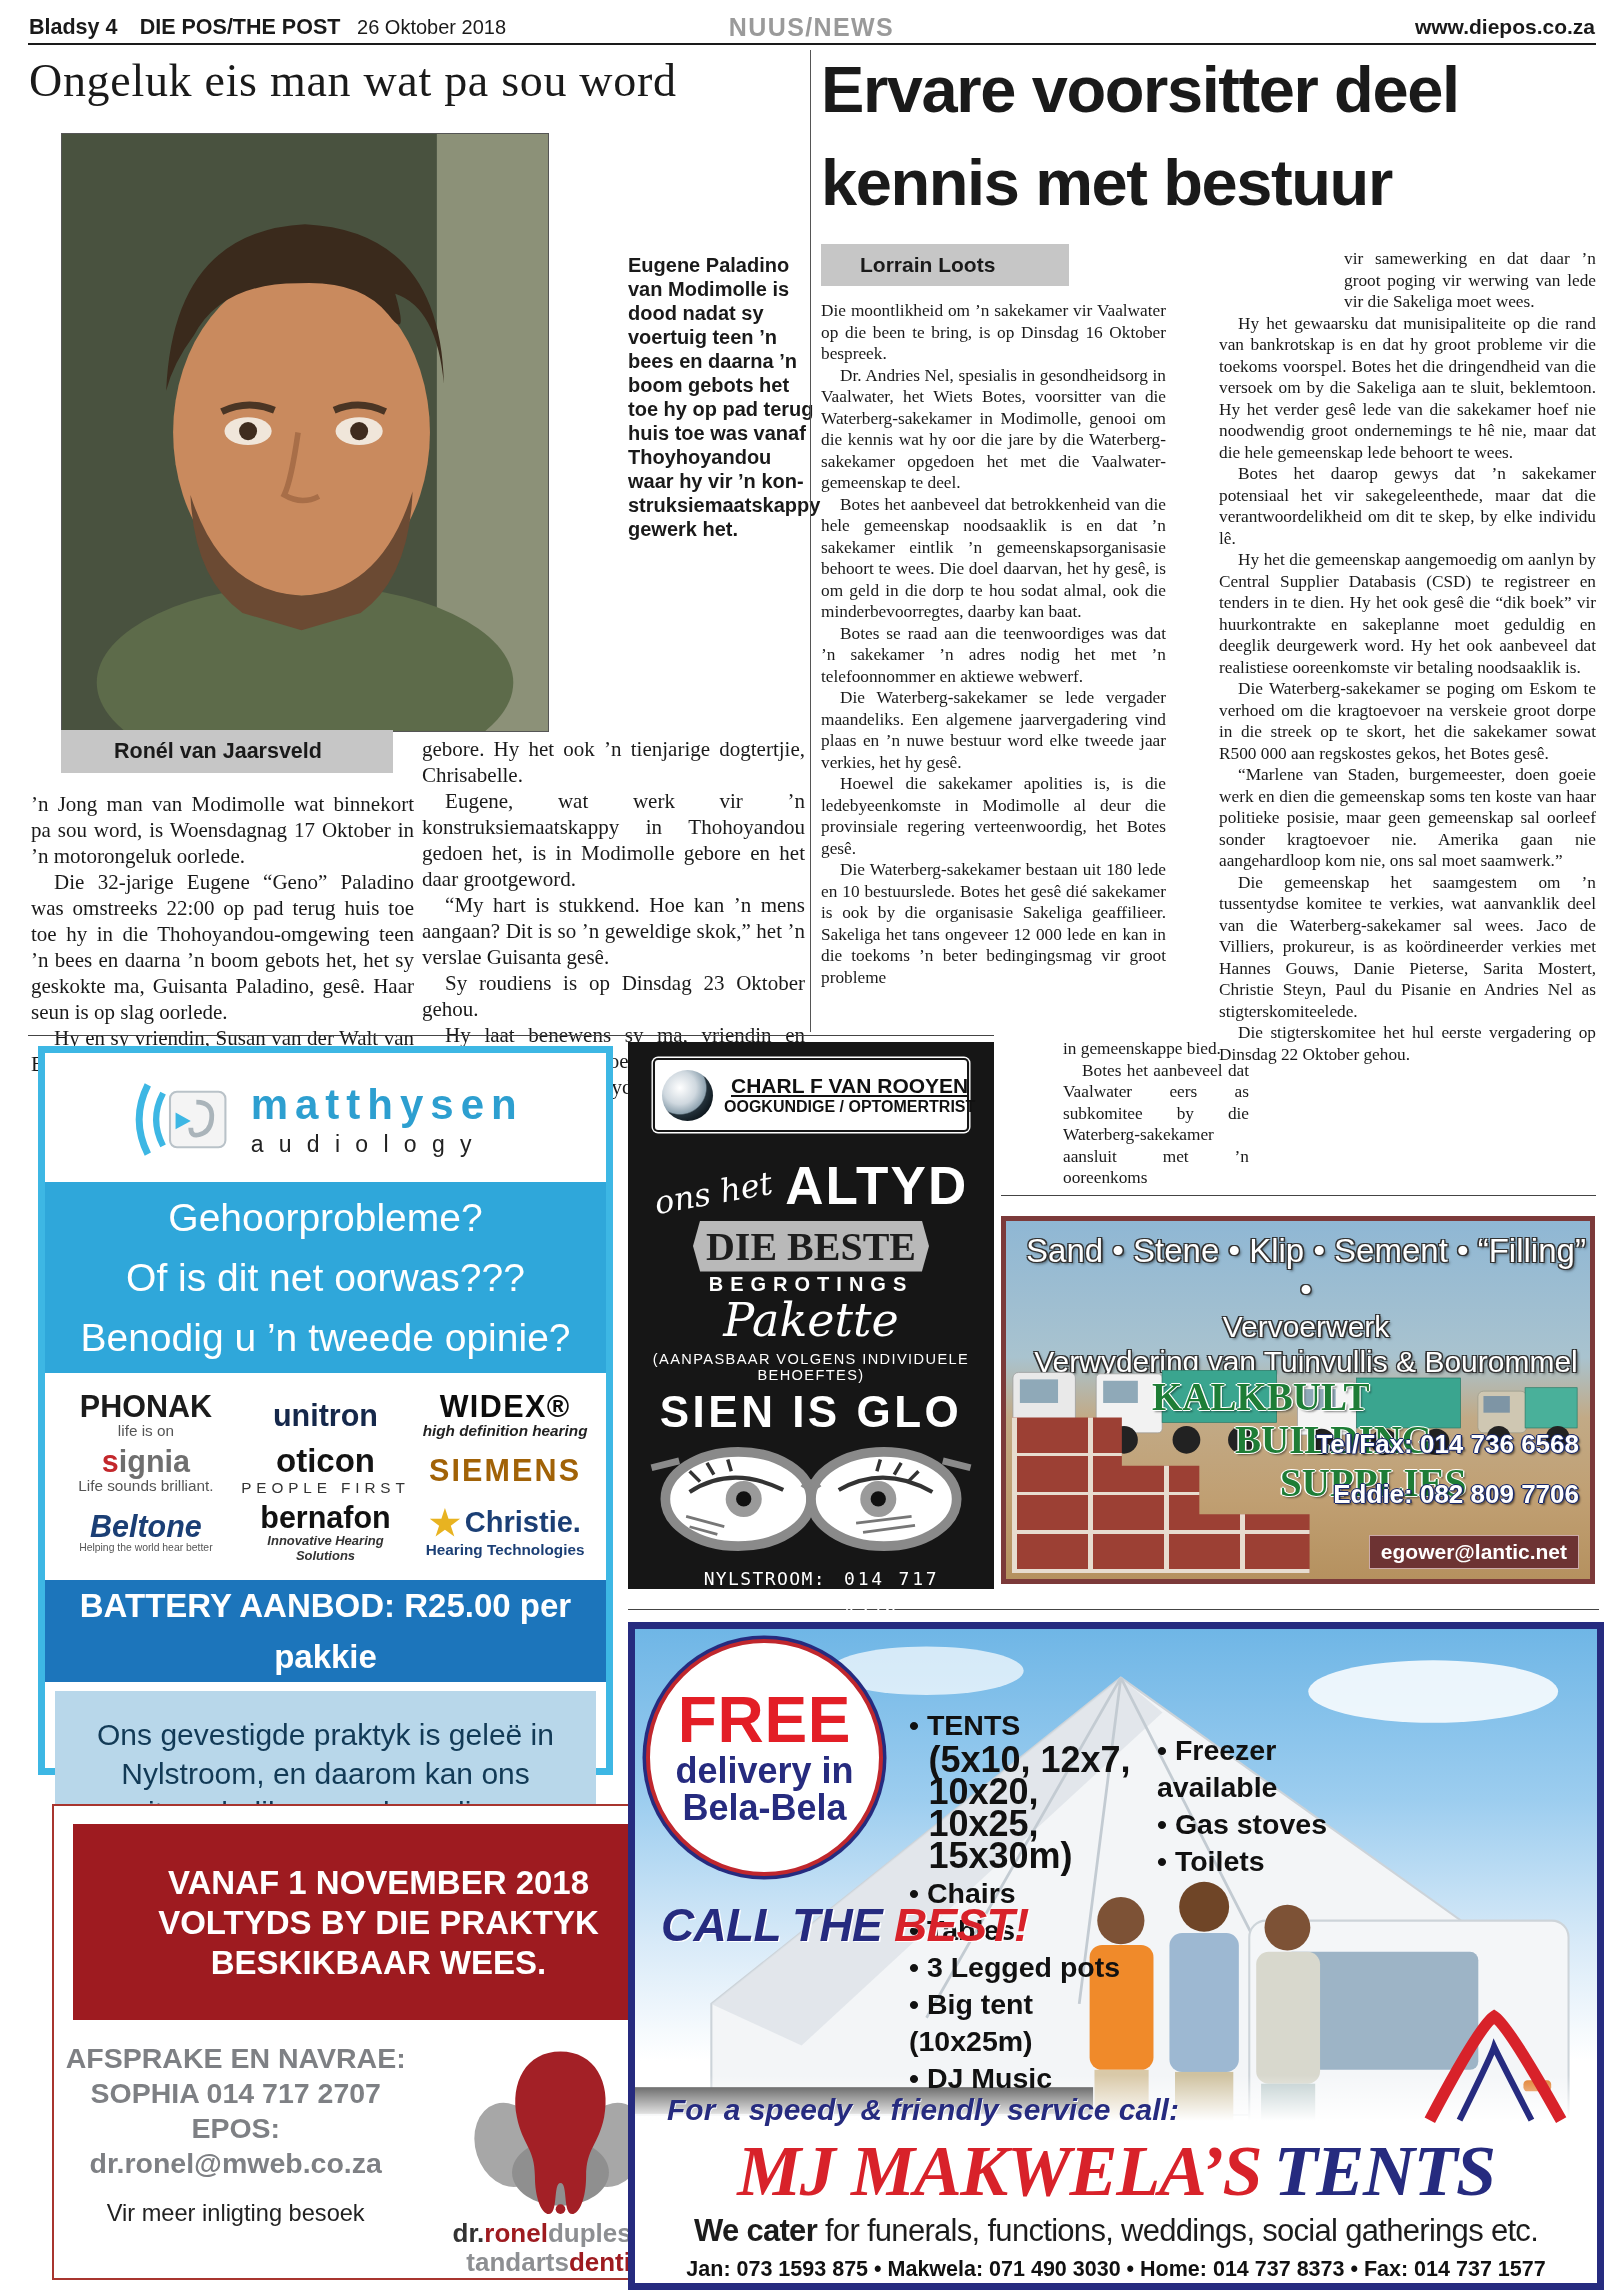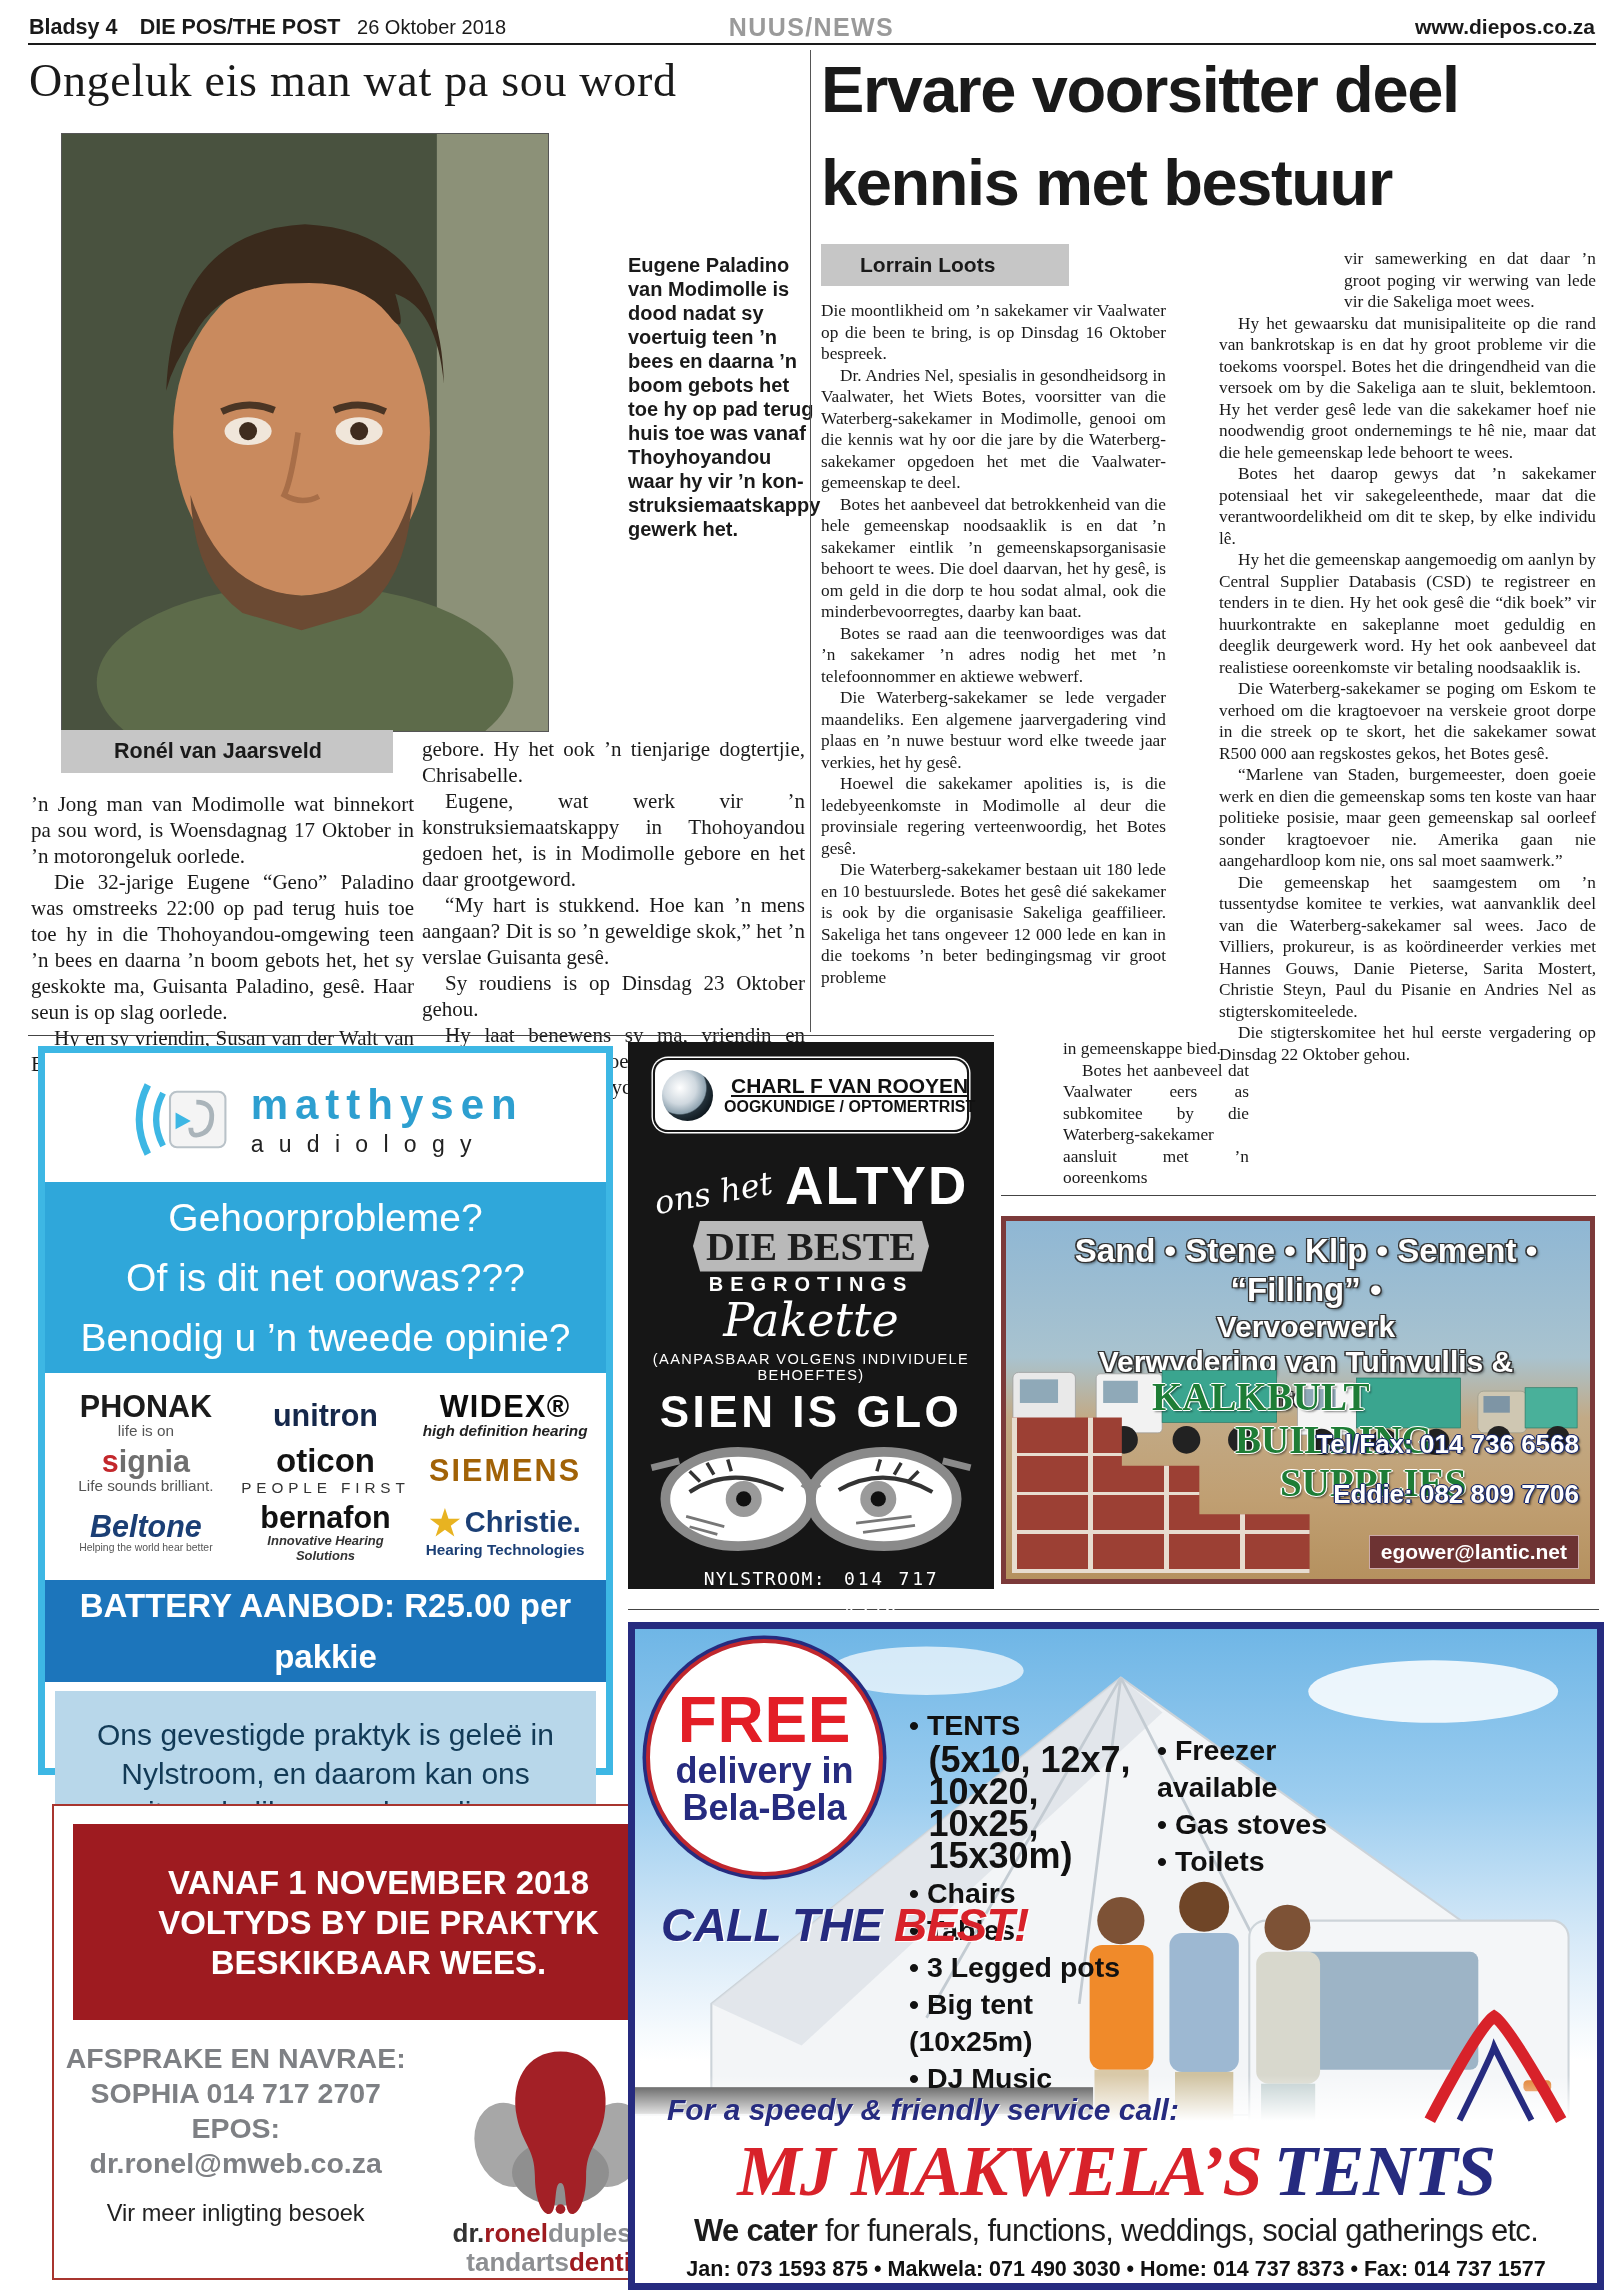--- a/index.html
+++ b/index.html
@@ -51,38 +51,38 @@
   .b-starkey .nm{color:#1b3f75;font-size:29px;}
   .b-starkey .st{color:#e8b321;font-size:35px;vertical-align:-2.8px;margin-right:4.2px;}
   .b-starkey .tg{color:#1b3f75;font-weight:bold;}
   .mat-batt{background:#1c75bb;color:#fff;font-weight:bold;font-size:33px;text-align:center;line-height:51px;}
   .mat-info{background:#b8d7ea;margin:9.7px;padding:23.6px 18px;text-align:center;color:#123a56;}
   .mat-info .p1{font-size:30px;line-height:39px;margin:0 0 32px;}
   .mat-info .p2{font-size:30px;line-height:37px;font-weight:bold;margin:0;}
   .mat-info .p3{font-size:28.5px;line-height:39px;margin:4.2px 0 0;}
   
   .charl{background:#161616;color:#fff;font-family:"Liberation Sans",sans-serif;text-align:center;}
-  .charl-box{background:#fff;color:#111;width:298px;margin:18px auto 0;border-radius:13px;padding:9.7px 7px;display:flex;align-items:center;gap:11px;box-shadow:0 0 0 2.1px #161616,0 0 0 3.5px #fff;}
+  .charl-box{background:#fff;color:#111;width:298px;margin:18px auto 0;border-radius:3px;padding:9.7px 7px;display:flex;align-items:center;gap:11px;box-shadow:0 0 0 2.1px #161616,0 0 0 3.5px #fff;}
   .charl-eye{width:51px;height:51px;border-radius:50%;flex:0 0 auto;background:radial-gradient(circle at 35% 35%,#ffffff 0%,#cfd8df 35%,#8fa3b0 55%,#23313a 58%,#0d161c 78%,#46575f 80%);}
   .charl-name{font-weight:bold;font-size:21px;text-decoration:underline;white-space:nowrap;}
   .charl-title{font-weight:bold;font-size:16px;white-space:nowrap;}
   .charl-script{font-family:"DejaVu Serif",serif;font-style:italic;font-size:32px;transform:rotate(-10deg);display:inline-block;line-height:0.95;}
   .charl-altyd{font-weight:900;font-size:53px;letter-spacing:2.1px;display:inline-block;margin-left:9.7px;}
   .charl-banner{background:#b9b9b9;color:#1e1e1e;width:236px;margin:4.2px auto 1.4px;font-family:"Liberation Serif",serif;font-weight:bold;font-size:40px;line-height:51px;clip-path:polygon(3% 0,97% 0,100% 50%,97% 100%,3% 100%,0 50%);}
   .charl-beg{letter-spacing:7px;font-size:20px;font-weight:bold;}
   .charl-pak{font-family:"DejaVu Serif",serif;font-size:46px;font-style:italic;line-height:1.05;}
   .charl-note{font-size:14.6px;letter-spacing:1.4px;margin-top:7px;}
   .charl-slogan{font-weight:900;font-size:44px;letter-spacing:3.5px;margin-top:4.2px;}
   .charl-loc{font-family:"DejaVu Sans Mono",monospace;font-size:18px;line-height:30.5px;margin-top:11px;}
   .charl-loc .row{display:flex;justify-content:center;gap:18px;}
   .charl-loc .lb{width:173px;text-align:right;letter-spacing:1.4px;}
   .charl-loc .ph{width:125px;text-align:left;letter-spacing:2.8px;}
   
   .kalk{border:5.6px solid #7c3a3a;background:linear-gradient(180deg,#8fb7d4 0%,#a9c3cf 38%,#c2aa86 55%,#c09f72 78%,#b5915f 100%);font-family:"Liberation Sans",sans-serif;overflow:hidden;}
-  .kalk-top{color:#fff;font-weight:bold;text-align:center;text-shadow:1.4px 1.4px 0 #333,-1.4px -1.4px 0 #333,1.4px -1.4px 0 #333,-1.4px 1.4px 0 #333,2.1px 2.1px 2.8px rgba(0,0,0,.5);margin-left:16px;}
+  .kalk-top{color:#fff;font-weight:normal;text-align:center;text-shadow:1.4px 1.4px 0 #333,-1.4px -1.4px 0 #333,1.4px -1.4px 0 #333,-1.4px 1.4px 0 #333,2.1px 2.1px 2.8px rgba(0,0,0,.5);margin-left:16px;}
   .kalk-top .l0{font-size:33px;line-height:39px;padding-top:9.7px;}
   .kalk-top .l1{font-size:30px;line-height:35px;}
   .kalk-top .l2{font-size:30px;line-height:36px;}
   .kalk-bricks{position:absolute;left:5.6px;bottom:5.6px;width:298px;height:156px;background-color:#9c4034;background-image:repeating-linear-gradient(0deg,#e7dccf 0 3.5px,transparent 3.5px 39px),repeating-linear-gradient(90deg,#e7dccf 0 4.9px,transparent 4.9px 76px);clip-path:polygon(0 0,37% 0,37% 31%,63% 31%,63% 62%,100% 62%,100% 100%,0 100%);}
   .kalk-name{position:absolute;left:146px;top:154px;font-family:"Liberation Serif",serif;font-weight:900;font-size:39px;line-height:43px;color:#1e7d36;text-shadow:1.4px 0 #fff,-1.4px 0 #fff,0 1.4px #fff,0 -1.4px #fff,2.1px 2.1px 2.1px rgba(0,0,0,.45);}
   .kalk-name .n1{margin-left:0;}
   .kalk-name .n2{margin-left:83px;}
   .kalk-name .n3{margin-left:128px;}
   .kalk-tel{position:absolute;right:11px;top:208px;color:#fff;font-weight:bold;font-size:26px;text-shadow:1.4px 0 #1b2a6b,-1.4px 0 #1b2a6b,0 1.4px #1b2a6b,0 -1.4px #1b2a6b,2.1px 2.1px 2.1px rgba(0,0,0,.5);}
   .kalk-eddie{position:absolute;right:11px;top:258px;color:#fff;font-weight:bold;font-size:26px;text-shadow:1.4px 0 #1b2a6b,-1.4px 0 #1b2a6b,0 1.4px #1b2a6b,0 -1.4px #1b2a6b,2.1px 2.1px 2.1px rgba(0,0,0,.5);}

